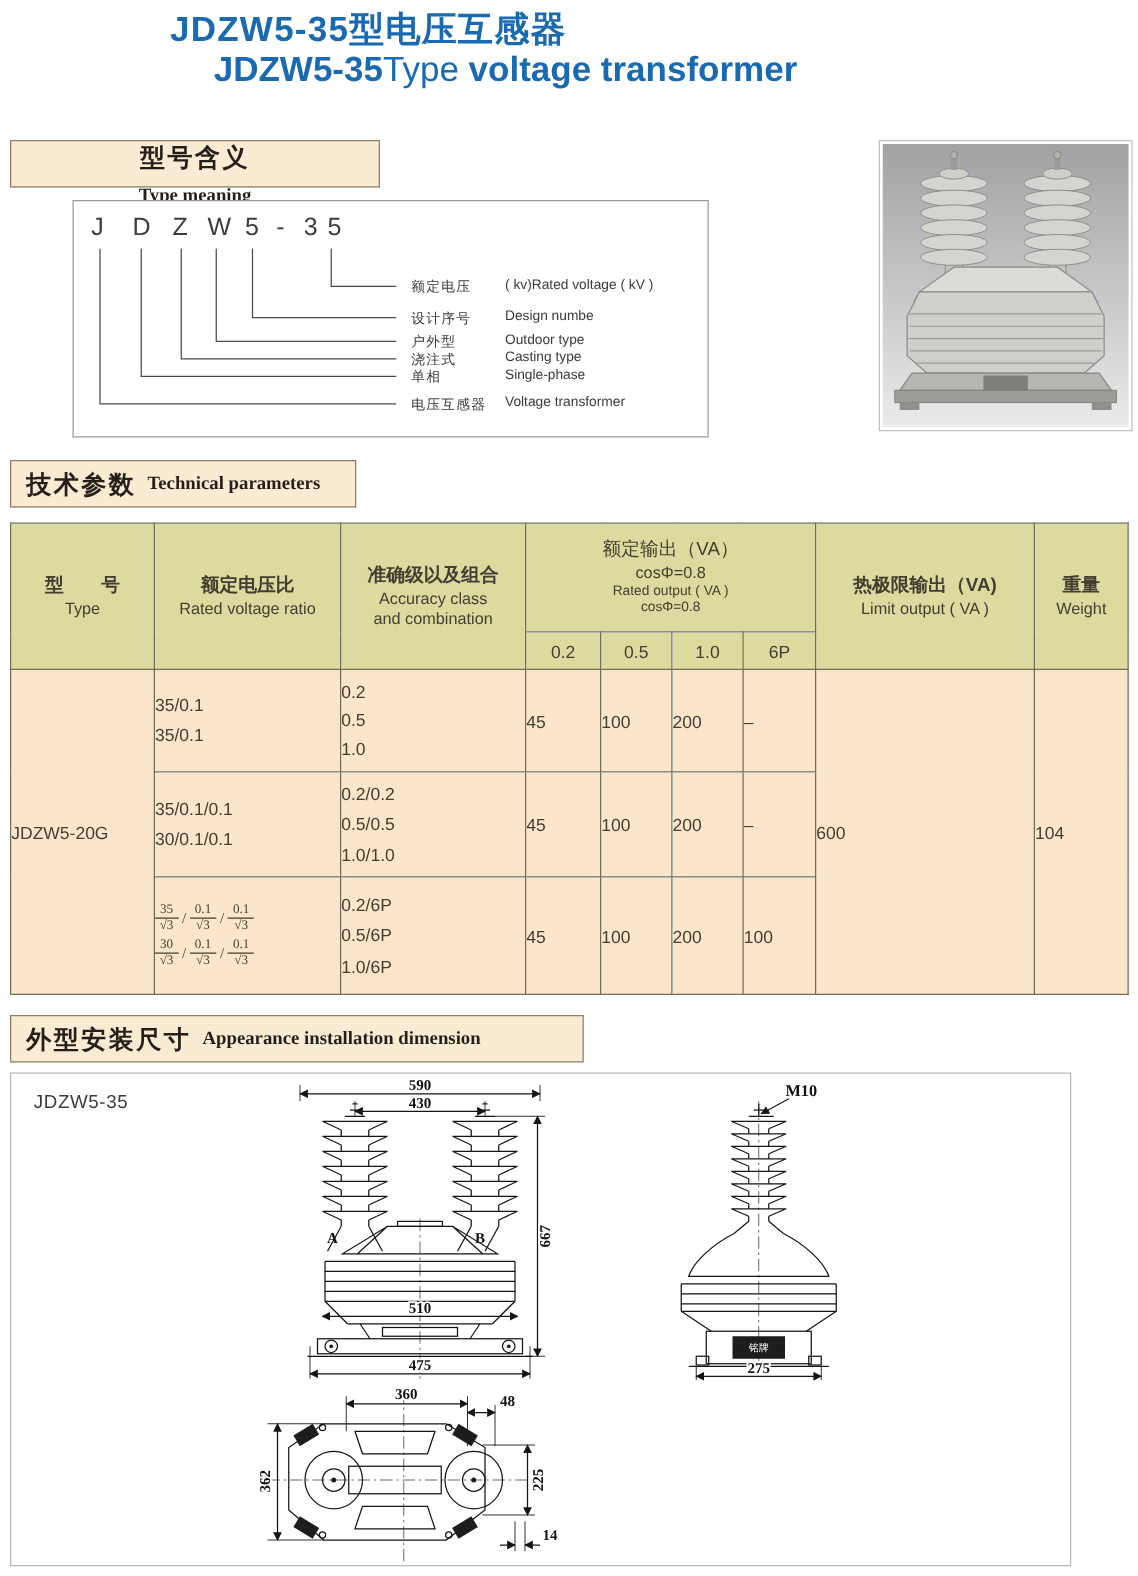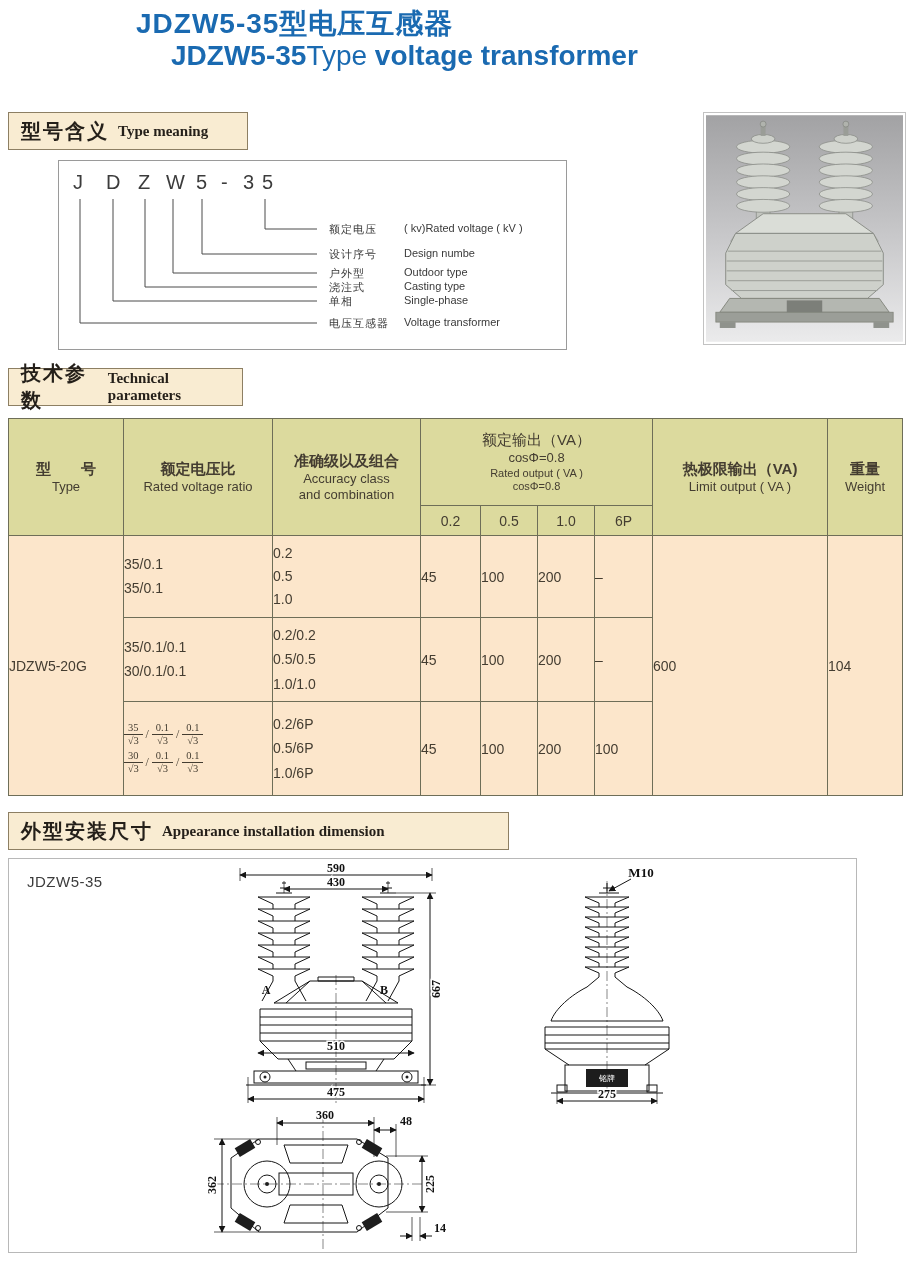--- a/index.html
+++ b/index.html
@@ -83,21 +83,21 @@
   </defs>
 </svg>
 
 <div class="page">
 
   <div class="title-block">
     <div class="title-zh">JDZW5-35型电压互感器</div>
     <div class="title-en"><span>JDZW5-35</span><span class="thin">Type </span><span>voltage transformer</span></div>
   </div>
 
-  <div class="sec-hdr" style="left:8px;top:112px;width:240px;">
+  <div class="sec-hdr" style="left:8px;top:112px;width:296px;flex-direction:column;">
     <span class="zh">型号含义</span>
     <span class="en">Type meaning</span>
   </div>
 
   <div class="diagram-box">
     <span class="tc-char" style="left:14px">J</span>
     <span class="tc-char" style="left:47px">D</span>
     <span class="tc-char" style="left:79px">Z</span>
     <span class="tc-char" style="left:107px">W</span>
     <span class="tc-char" style="left:137px">5</span>
@@ -170,21 +170,21 @@
       </g>
 
       <polygon points="24,186 176,186 186,200 14,200" fill="#b4b7b1" stroke="#85887f"></polygon>
       <rect x="10" y="200" width="180" height="10" fill="#9b9e98" stroke="#808379" stroke-width="0.8"></rect>
       <rect x="14" y="210" width="16" height="6" fill="#8f928c"></rect>
       <rect x="170" y="210" width="16" height="6" fill="#8f928c"></rect>
       <rect x="82" y="188" width="36" height="12" fill="#7c7f79"></rect>
     </svg>
   </div>
 
-  <div class="sec-hdr" style="left:8px;top:368px;width:235px;">
+  <div class="sec-hdr" style="left:8px;top:368px;width:277px;text-align:center;">
     <span class="zh">技术参数</span>
     <span class="en">Technical parameters</span>
   </div>
 
   <table class="tp-table">
     <colgroup>
       <col style="width:115px">
         <col style="width:149px">
         <col style="width:148px">
       <col style="width:60px">
@@ -298,21 +298,21 @@
           <div>1.0/6P</div>
         </td>
         <td>45</td>
         <td>100</td>
         <td>200</td>
         <td>100</td>
       </tr>
     </tbody>
   </table>
 
-  <div class="sec-hdr" style="left:8px;top:812px;width:501px;">
+  <div class="sec-hdr" style="left:8px;top:812px;width:459px;">
     <span class="zh">外型安装尺寸</span>
     <span class="en">Appearance installation dimension</span>
   </div>
 
   <div class="draw-box">
     <span class="draw-model">JDZW5-35</span>
 
     <svg class="la" style="left:217px;top:4px" width="220" height="245" viewBox="0 0 220 245">
       <line class="cl" x1="110" y1="112" x2="110" y2="240"></line>
 

